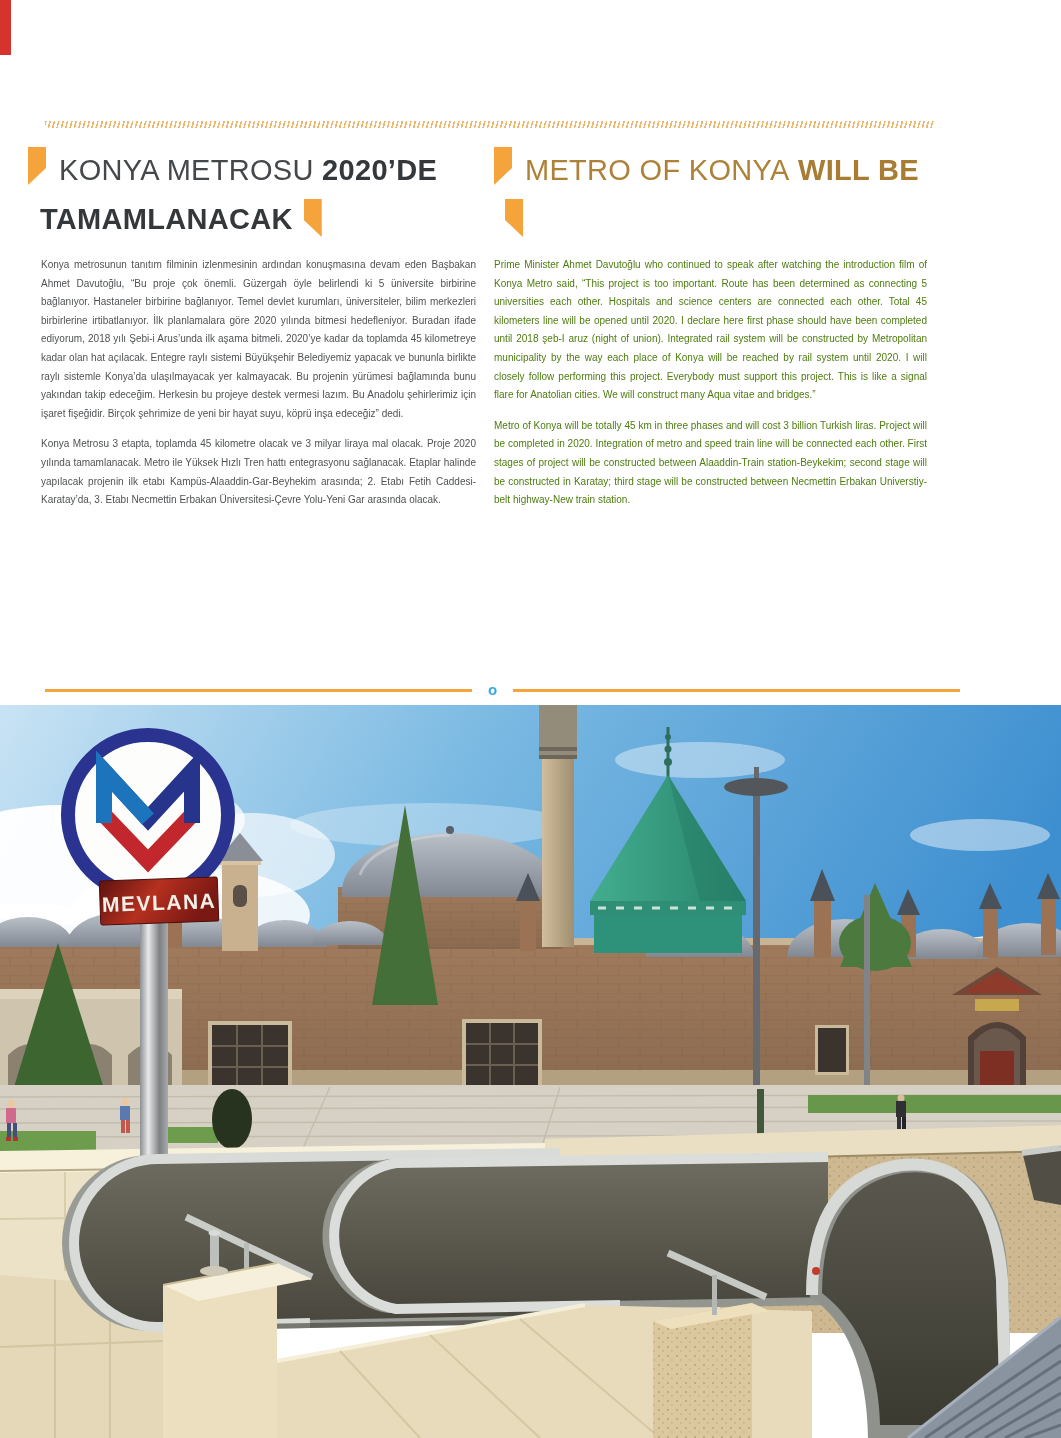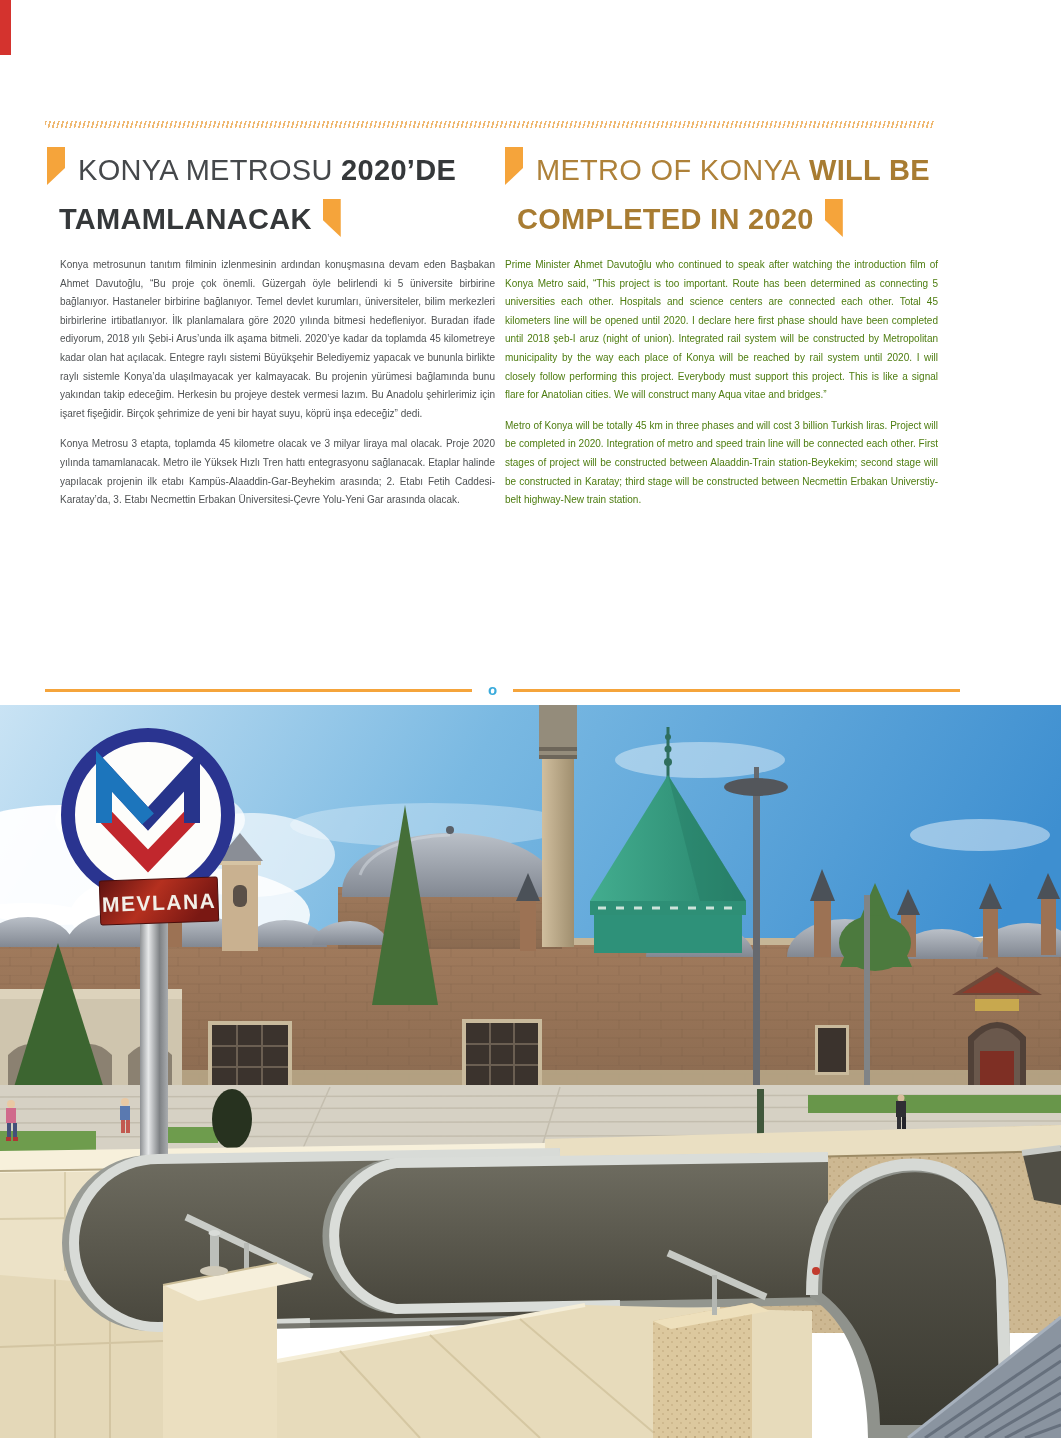--- a/index.html
+++ b/index.html
@@ -2,22 +2,22 @@
 <html><head>
 <meta charset="utf-8">
 <style>
   html,body{margin:0;padding:0;background:#e9e9e9;}
   .page{position:relative;width:1061px;height:1438px;background:#ffffff;overflow:hidden;
         font-family:"Liberation Sans",sans-serif;margin:0 auto;}
   .red-tab{position:absolute;left:0;top:0;width:11px;height:55px;background:#D4332E;}
   .hatch-rule{position:absolute;left:45px;top:121px;width:890px;height:7px;
     background:repeating-linear-gradient(105deg,#EFB871 0,#EFB871 1.6px,rgba(255,255,255,0) 1.6px,rgba(255,255,255,0) 4.2px);}
   .article{position:absolute;top:142px;}
-  .article.turkish{left:47px;width:448px;}
-  .article.english{left:505px;width:447px;}
+  .article.turkish{left:28px;width:448px;}
+  .article.english{left:494px;width:447px;}
   h1{margin:0;font-size:29px;line-height:42px;font-weight:700;letter-spacing:.3px;}
   .article.turkish h1{color:#35383A;}
   .article.english h1{color:#A87C32;}
   .t-light{font-weight:400;}
   .article.turkish .t-light{color:#45484B;}
   .article.english .t-light{color:#AE8139;}
   .mark{display:inline-block;width:18px;height:38px;background:#F5A43B;}
   .mark-open{clip-path:polygon(0 0,100% 0,100% 55%,0 100%);margin-right:13px;position:relative;top:5px;}
   .mark-close{clip-path:polygon(0 0,100% 0,100% 100%,0 55%);margin-left:11px;position:relative;top:8px;}
   .line2{margin-left:12px;text-align:center;}
@@ -45,21 +45,21 @@
 
   <section class="article turkish">
     <h1><span class="mark mark-open"></span><span class="t-light">KONYA METROSU</span> <span>2020’DE</span><br>
     <span class="line2">TAMAMLANACAK</span><span class="mark mark-close"></span></h1>
     <p>Konya metrosunun tanıtım filminin izlenmesinin ardından konuşmasına devam eden Başbakan Ahmet Davutoğlu, “Bu proje çok önemli. Güzergah öyle belirlendi ki 5 üniversite birbirine bağlanıyor. Hastaneler birbirine bağlanıyor. Temel devlet kurumları, üniversiteler, bilim merkezleri birbirlerine irtibatlanıyor. İlk planlamalara göre 2020 yılında bitmesi hedefleniyor. Buradan ifade ediyorum, 2018 yılı Şebi-i Arus’unda ilk aşama bitmeli. 2020’ye kadar da toplamda 45 kilometreye kadar olan hat açılacak. Entegre raylı sistemi Büyükşehir Belediyemiz yapacak ve bununla birlikte raylı sistemle Konya’da ulaşılmayacak yer kalmayacak. Bu projenin yürümesi bağlamında bunu yakından takip edeceğim. Herkesin bu projeye destek vermesi lazım. Bu Anadolu şehirlerimiz için işaret fişeğidir. Birçok şehrimize de yeni bir hayat suyu, köprü inşa edeceğiz” dedi.</p>
     <p>Konya Metrosu 3 etapta, toplamda 45 kilometre olacak ve 3 milyar liraya mal olacak. Proje 2020 yılında tamamlanacak. Metro ile Yüksek Hızlı Tren hattı entegrasyonu sağlanacak. Etaplar halinde yapılacak projenin ilk etabı Kampüs-Alaaddin-Gar-Beyhekim arasında; 2. Etabı Fetih Caddesi-Karatay’da, 3. Etabı Necmettin Erbakan Üniversitesi-Çevre Yolu-Yeni Gar arasında olacak.</p>
   </section>
 
   <section class="article english">
     <h1><span class="mark mark-open"></span><span class="t-light">METRO OF KONYA</span> <span>WILL BE</span><br>
-    <span class="line2">COMPLETED IN 2020</span><span class="mark mark-close"></span></h1>
+    <span class="mark mark-close"></span></h1>
     <p>Prime Minister Ahmet Davutoğlu who continued to speak after watching the introduction film of Konya Metro said, “This project is too important. Route has been determined as connecting 5 universities each other. Hospitals and science centers are connected each other. Total 45 kilometers line will be opened until 2020. I declare here first phase should have been completed until 2018 şeb-I aruz (night of union). Integrated rail system will be constructed by Metropolitan municipality by the way each place of Konya will be reached by rail system until 2020. I will closely follow performing this project. Everybody must support this project. This is like a signal flare for Anatolian cities. We will construct many Aqua vitae and bridges.”</p>
     <p>Metro of Konya will be totally 45 km in three phases and will cost 3 billion Turkish liras. Project will be completed in 2020. Integration of metro and speed train line will be connected each other. First stages of project will be constructed between Alaaddin-Train station-Beykekim; second stage will be constructed in Karatay; third stage will be constructed between Necmettin Erbakan Universtiy-belt highway-New train station.</p>
   </section>
 
   <div class="divider">
     <span class="seg left"></span>
     <span class="orn">o</span>
     <span class="seg right"></span>
   </div>
 

